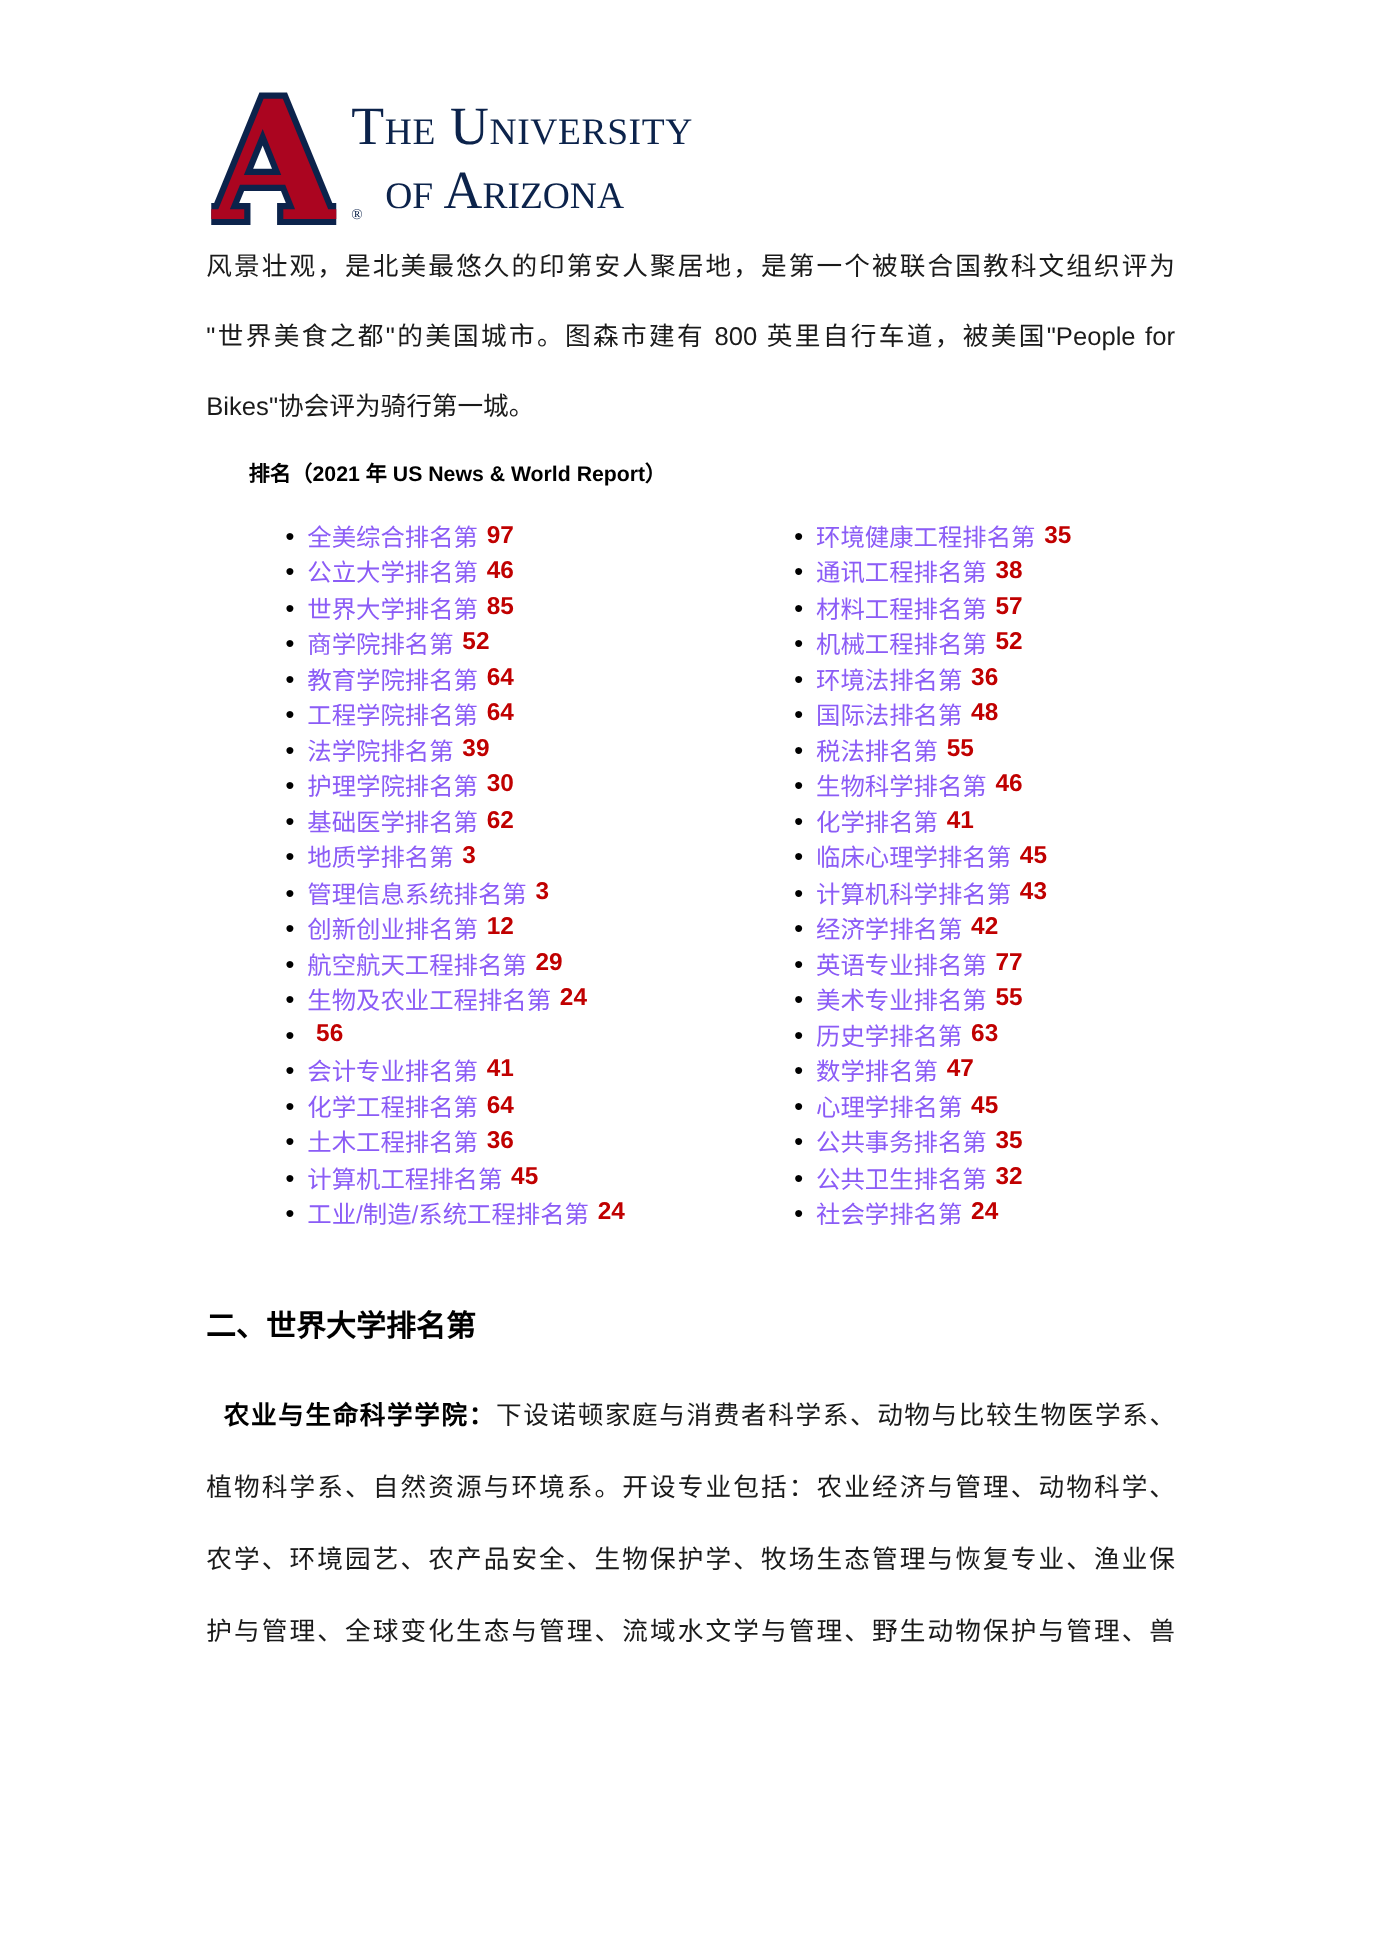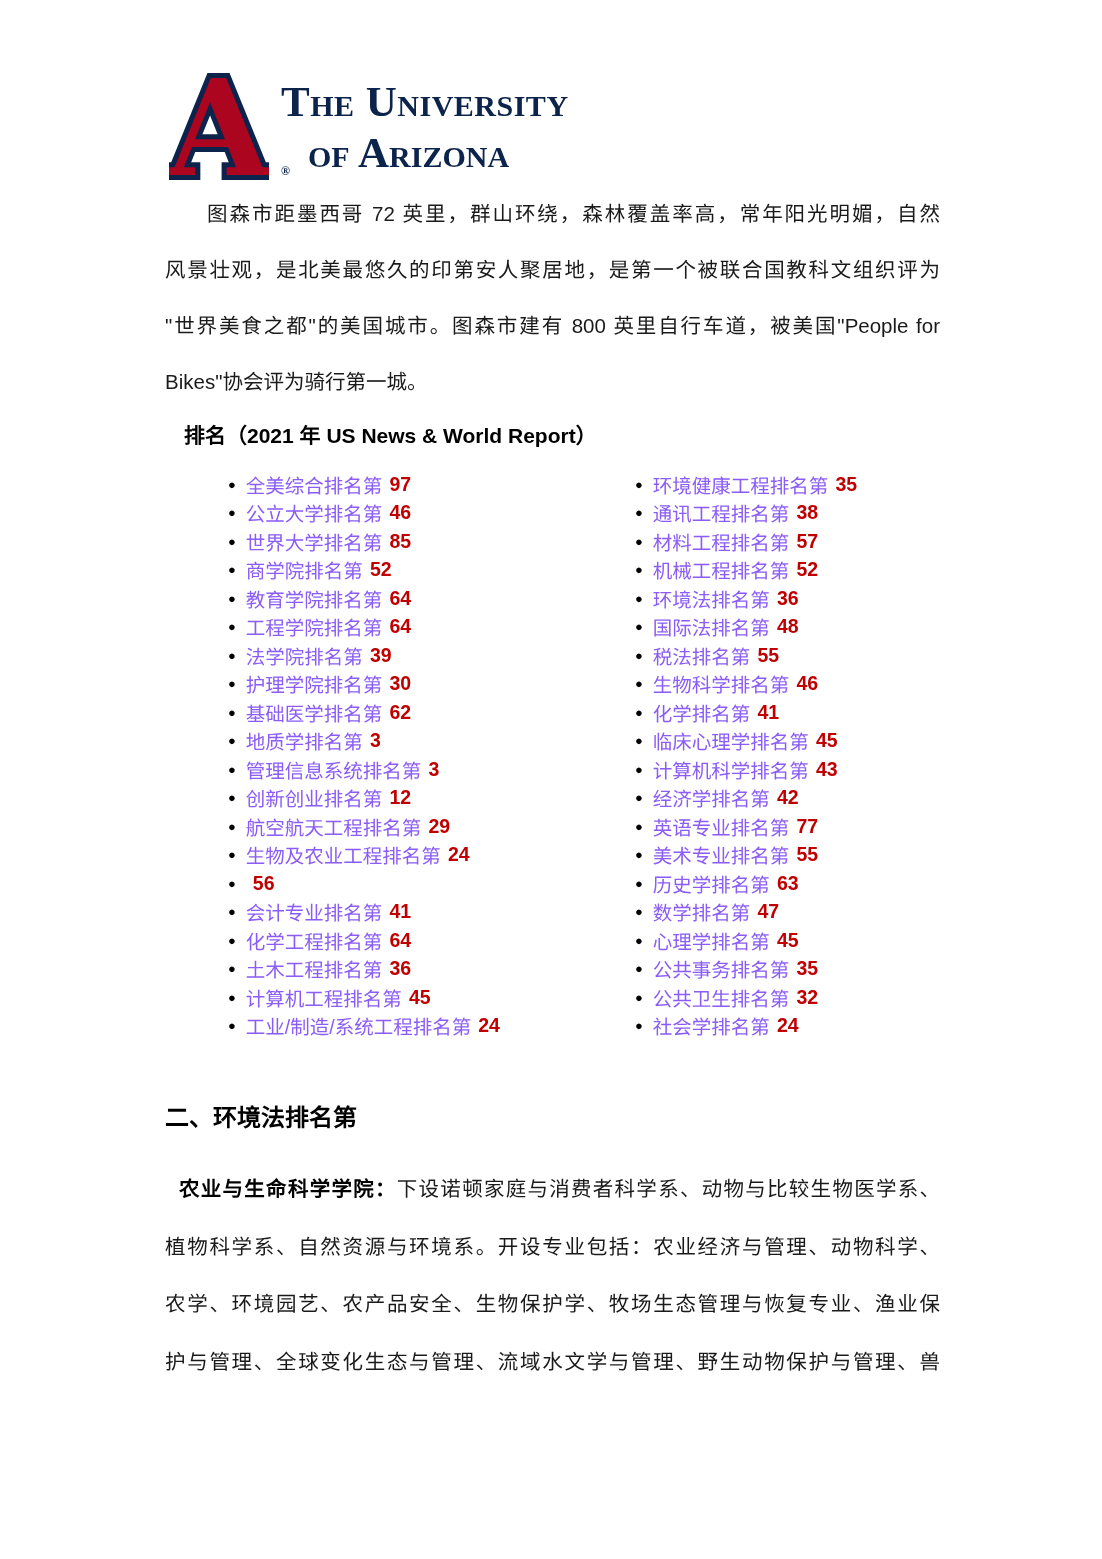--- a/index.html
+++ b/index.html
@@ -15,34 +15,34 @@
 
   
   .logo{display:flex;align-items:flex-start;height:110px;margin-left:4px;margin-bottom:6px;}
   .block-a{width:100px;height:110px;flex:none;}
   .wordmark{
     margin-left:12px;padding-top:10px;
     color:#0c234b;
     font-family:"Liberation Serif",serif;
     font-variant:small-caps;
     line-height:1;
-    font-weight:700;
+    font-weight:400;
   }
   .wm-line1{font-size:43px;letter-spacing:0.5px;}
   .wm-line2{font-size:43px;margin-top:8px;display:flex;align-items:flex-end;}
   .reg-mark{font-size:12px;font-variant:normal;margin-right:18px;transform:translateY(3px);}
 
   
   .para{font-size:20.5px;line-height:56px;color:#1a1a1a;}
   .para .line{text-align:justify;text-align-last:justify;}
   .para .line.indent{padding-left:42px;}
   .para .line.no-fill{text-align-last:left;}
 
   
-  .rank-title{margin:8px 0 0 19px;font-size:21px;font-weight:bold;color:#000;line-height:36px;}
+  .rank-title{margin:8px 0 0 34px;font-size:17px;font-weight:bold;color:#000;line-height:36px;}
   .columns{display:flex;padding-left:63px;margin-top:16px;}
   .col{list-style:none;margin:0;padding:0;}
   .col-left{width:407px;flex:none;}
   .col-right{flex:1;}
   .rank-item{display:flex;align-items:center;height:28.5px;}
   .bullet{font-size:13px;color:#000;margin-right:10px;line-height:1;}
   .rank-label{font-size:19.5px;color:#8b5cf6;}
   .rank-num{font-size:19.5px;color:#c00000;font-weight:bold;margin-left:7px;}
 
   
@@ -64,21 +64,20 @@
       <div class="wordmark">
         <div class="wm-line1">The University</div>
         <div class="wm-line2">
           <span class="reg-mark">®</span>
           <span>of Arizona</span>
         </div>
       </div>
     </div>
 
     <div class="para">
-        <div class="line indent">图森市距墨西哥 72 英里，群山环绕，森林覆盖率高，常年阳光明媚，自然</div>
         <div class="line">风景壮观，是北美最悠久的印第安人聚居地，是第一个被联合国教科文组织评为</div>
         <div class="line">"世界美食之都"的美国城市。图森市建有 800 英里自行车道，被美国"People for</div>
         <div class="line no-fill">Bikes"协会评为骑行第一城。</div>
       </div>
 
     <div class="rank-title">排名（2021 年 US News &amp; World Report）</div>
 
     <div class="columns">
       <ul class="col col-left">
           <li class="rank-item">
@@ -278,21 +277,21 @@
             <span class="rank-num">32</span>
           </li>
           <li class="rank-item">
             <span class="bullet">●</span>
             <span class="rank-label">社会学排名第</span>
             <span class="rank-num">24</span>
           </li>
         </ul>
     </div>
 
-    <div class="section-title">二、环境法排名第</div>
+    <div class="section-title">二、世界大学排名第</div>
 
     <div class="agri">
       <div class="line">
         <span class="lead">农业与生命科学学院：</span><span>下设诺顿家庭与消费者科学系、动物与比较生物医学系、</span>
       </div>
       <div>
           <div class="line">植物科学系、自然资源与环境系。开设专业包括：农业经济与管理、动物科学、</div>
           <div class="line">农学、环境园艺、农产品安全、生物保护学、牧场生态管理与恢复专业、渔业保</div>
           <div class="line">护与管理、全球变化生态与管理、流域水文学与管理、野生动物保护与管理、兽</div>
         </div>

